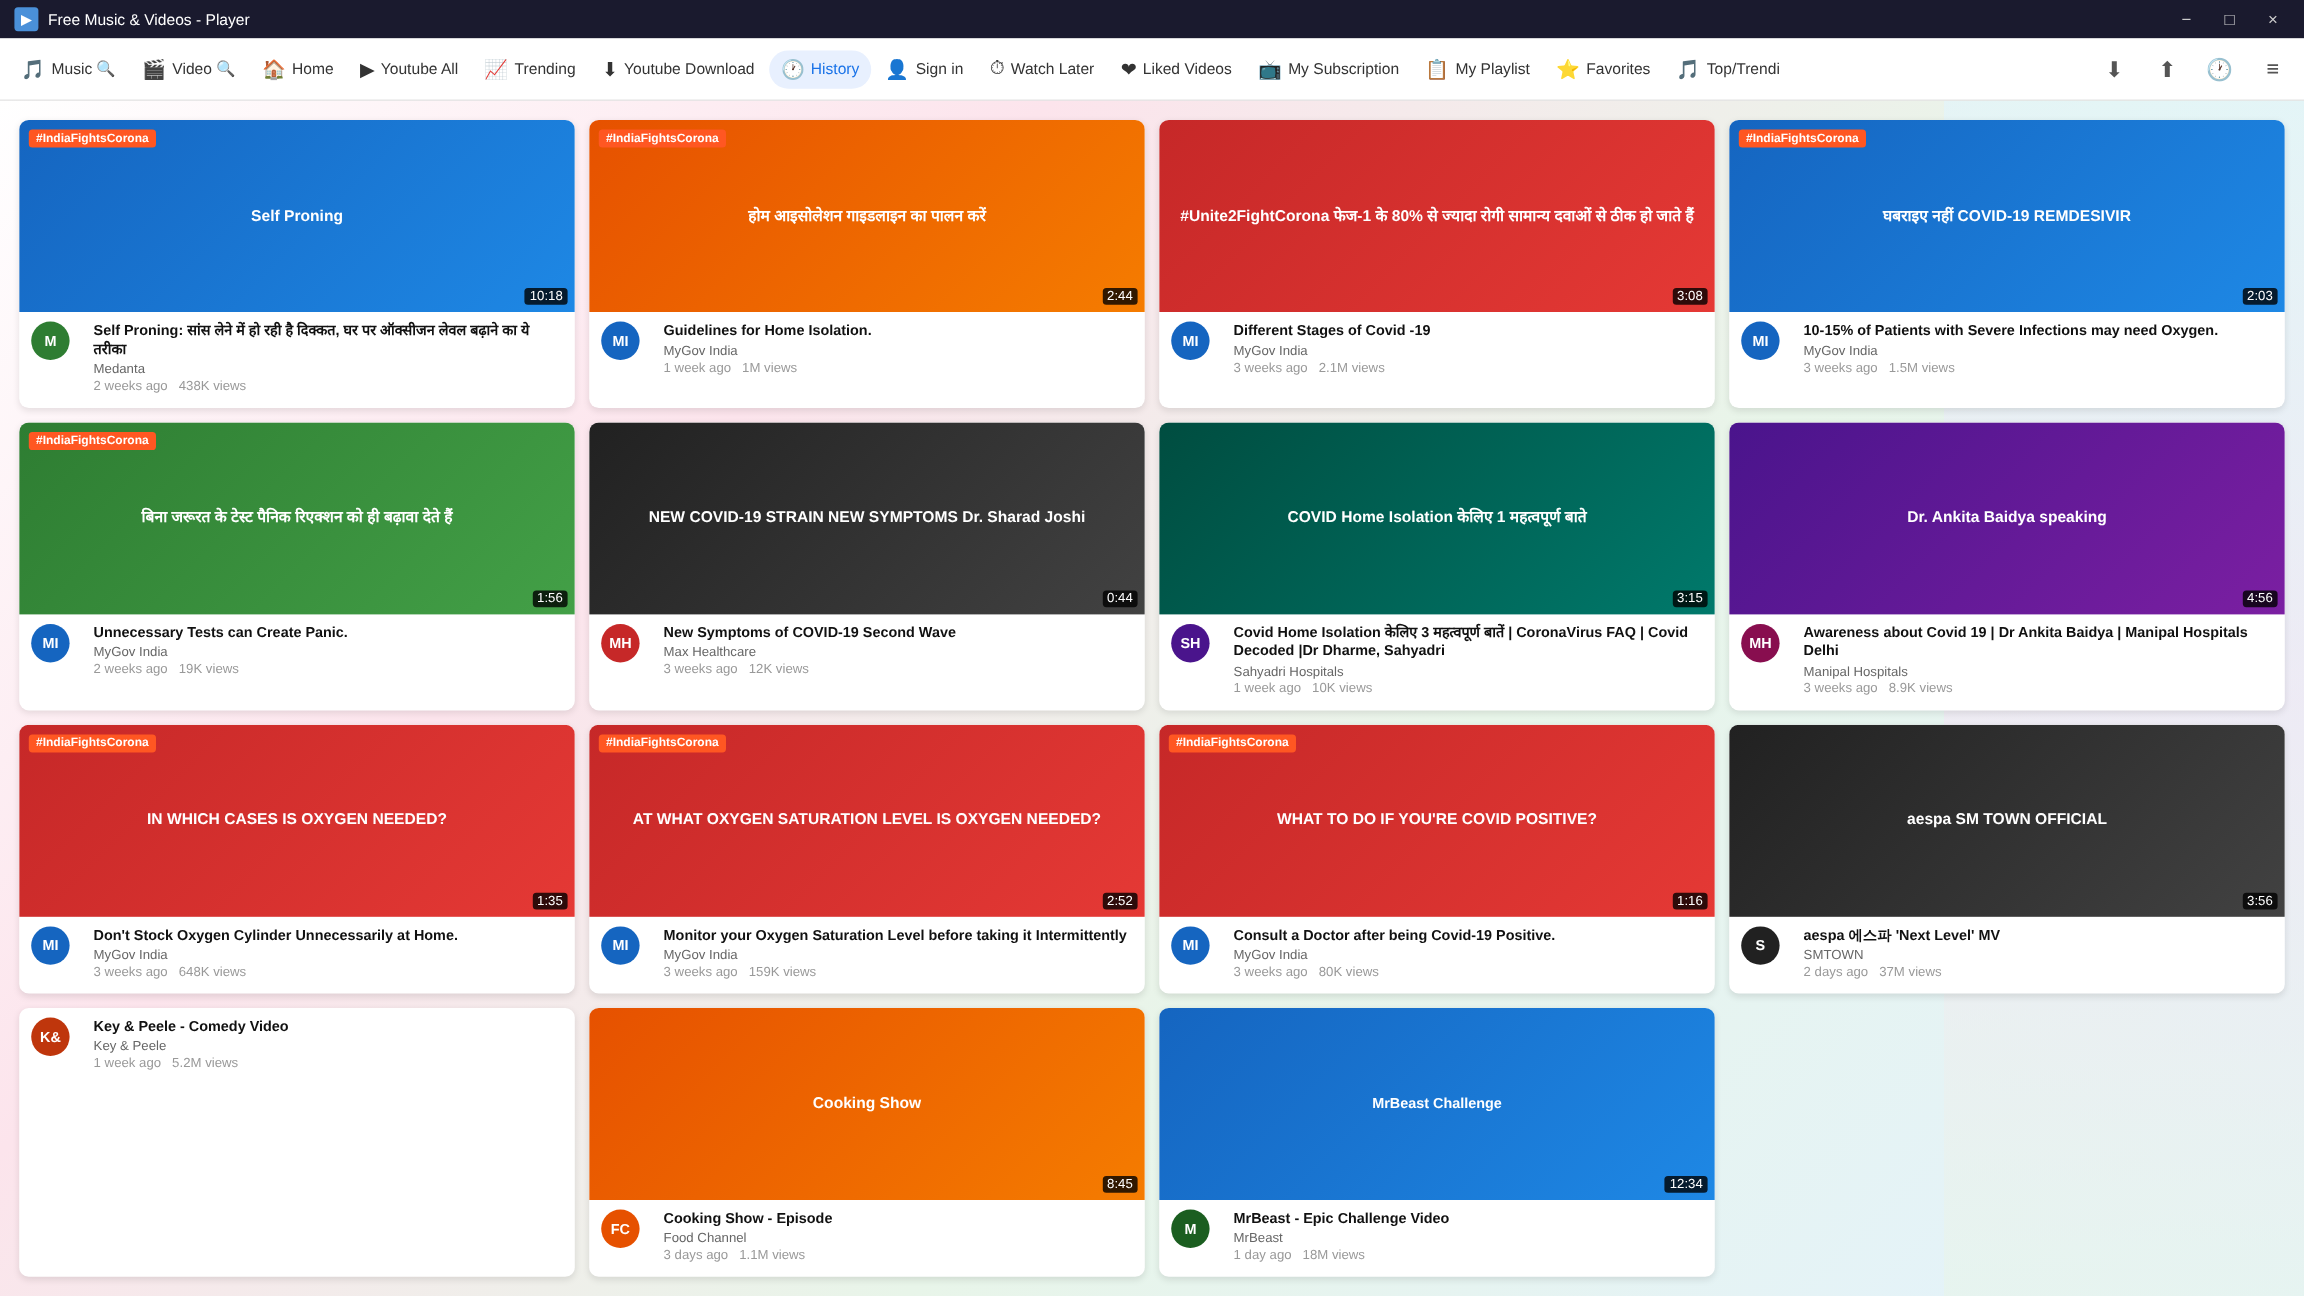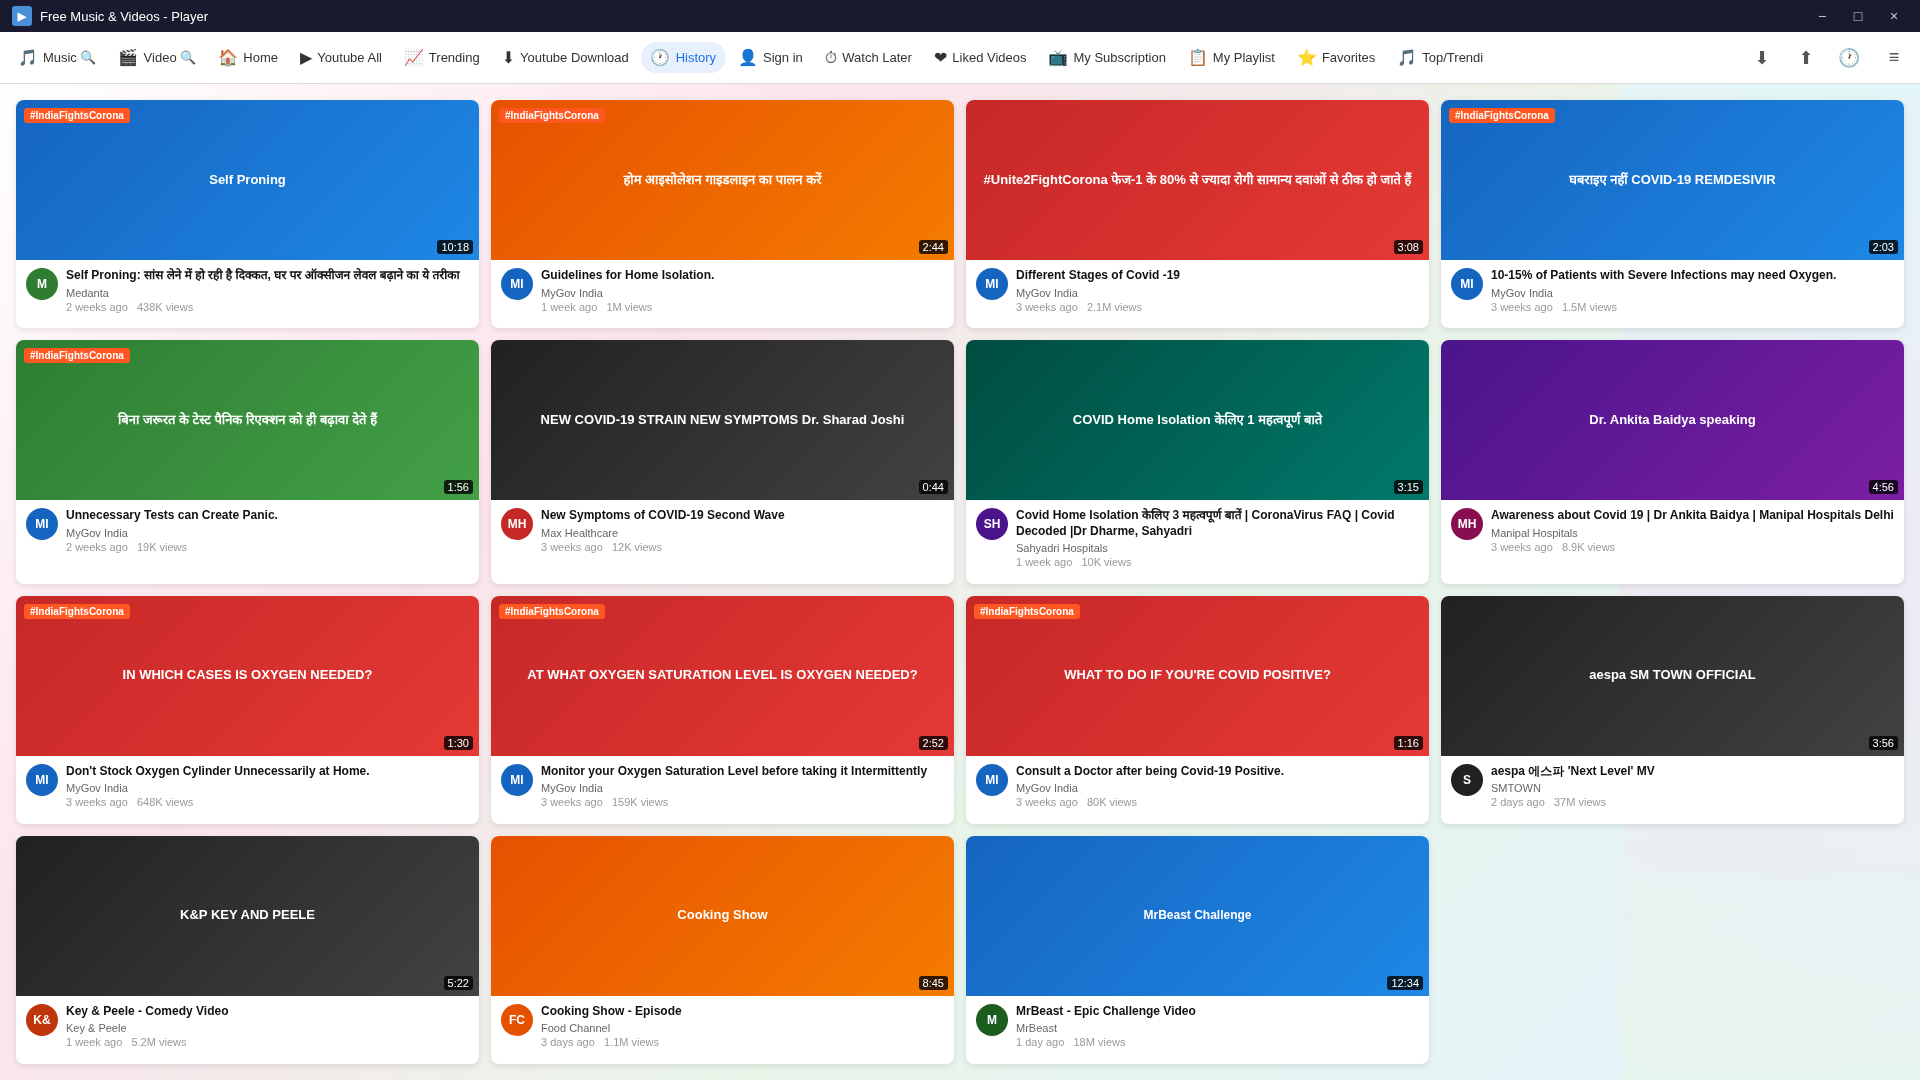--- a/index.html
+++ b/index.html
@@ -60,21 +60,21 @@
       background: #222;
     }
     .video-duration {
       position: absolute; bottom: 6px; right: 6px; background: rgba(0,0,0,0.8);
       color: white; font-size: 11px; padding: 1px 4px; border-radius: 3px;
     }
 
     .video-info { padding: 8px 10px 10px; }
     .video-channel-row { display: flex; align-items: flex-start; gap: 8px; }
     .channel-avatar-placeholder { width: 32px; height: 32px; border-radius: 50%; background: #1a73e8; display: flex; align-items: center; justify-content: center; color: white; font-size: 12px; font-weight: bold; flex-shrink: 0; }
-    .video-meta { flex: 1; }
+    .video-meta { flex: 1; margin-left: 12px; }
     .video-title { font-size: 12px; font-weight: 600; color: #111; line-height: 1.3; margin-bottom: 3px; }
     .video-channel-name { font-size: 11px; color: #666; }
     .video-stats { font-size: 11px; color: #999; margin-top: 2px; }
 
     .thumb-text {
       position: absolute; top: 0; left: 0; right: 0; bottom: 0;
       display: flex; flex-direction: column; align-items: center; justify-content: center;
       padding: 8px; text-align: center; color: white;
     }
     .thumb-badge {
@@ -317,21 +317,21 @@
         </div>
       </div>
     </div>
   </div>
       <div class="video-card">
     <div class="video-thumb" style="background: linear-gradient(135deg, #c62828, #e53935); position:relative;">
       <div class="thumb-text" style="position:absolute;top:0;left:0;right:0;bottom:0;display:flex;align-items:center;justify-content:center;padding:8px;text-align:center;color:white;font-size:13px;font-weight:bold;line-height:1.3;">
         IN WHICH CASES IS OXYGEN NEEDED?
       </div>
       <div class="thumb-badge">#IndiaFightsCorona</div>
-      <div class="video-duration">1:30</div>
+      <div class="video-duration">1:35</div>
     </div>
     <div class="video-info">
       <div class="video-channel-row">
         <div class="channel-avatar-placeholder" style="background:#1565c0;">MI</div>
         <div class="video-meta">
           <div class="video-title">Don't Stock Oxygen Cylinder Unnecessarily at Home.</div>
           <div class="video-channel-name">MyGov India</div>
           <div class="video-stats">3 weeks ago &nbsp; 648K views</div>
         </div>
       </div>
@@ -388,27 +388,20 @@
         <div class="channel-avatar-placeholder" style="background:#212121;">S</div>
         <div class="video-meta">
           <div class="video-title">aespa 에스파 'Next Level' MV</div>
           <div class="video-channel-name">SMTOWN</div>
           <div class="video-stats">2 days ago &nbsp; 37M views</div>
         </div>
       </div>
     </div>
   </div>
       <div class="video-card">
-    <div class="video-thumb" style="background: linear-gradient(135deg, #212121, #424242); position:relative;">
-      <div class="thumb-text" style="position:absolute;top:0;left:0;right:0;bottom:0;display:flex;align-items:center;justify-content:center;padding:8px;text-align:center;color:white;font-size:13px;font-weight:bold;line-height:1.3;">
-        K&amp;P KEY AND PEELE
-      </div>
-
-      <div class="video-duration">5:22</div>
-    </div>
     <div class="video-info">
       <div class="video-channel-row">
         <div class="channel-avatar-placeholder" style="background:#bf360c;">K&amp;</div>
         <div class="video-meta">
           <div class="video-title">Key &amp; Peele - Comedy Video</div>
           <div class="video-channel-name">Key &amp; Peele</div>
           <div class="video-stats">1 week ago &nbsp; 5.2M views</div>
         </div>
       </div>
     </div>

